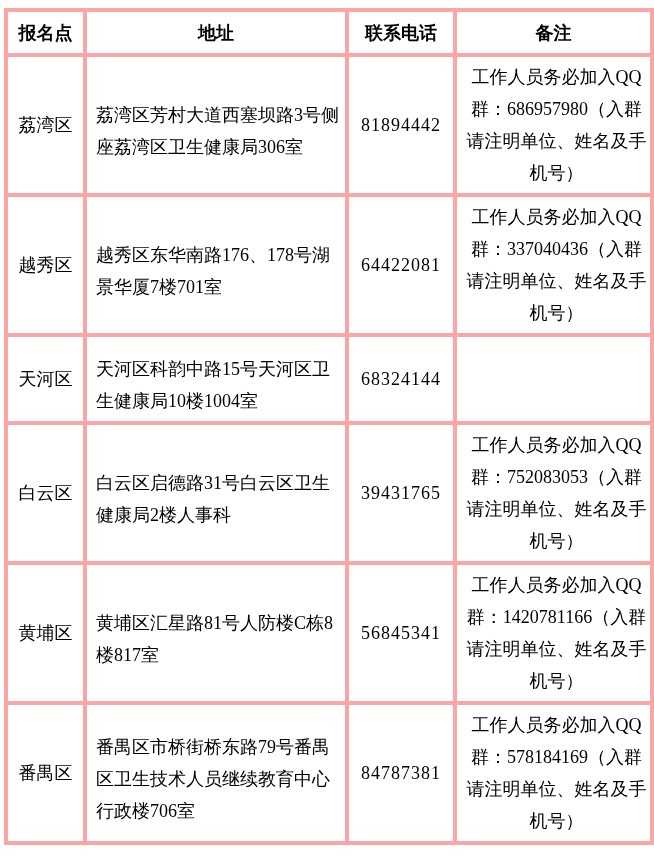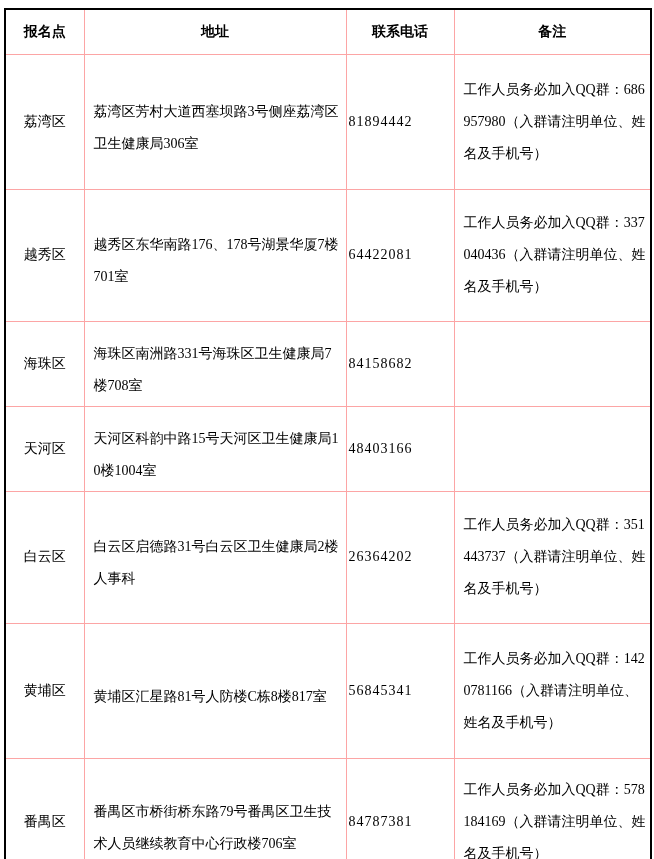--- a/index.html
+++ b/index.html
@@ -16,38 +16,38 @@
     top: 8px; left: 4px;
     width: 646px;
   }
   table.reg-table {
     border-collapse: collapse;
     table-layout: fixed;
     width: 646px;
     border: 2px solid #000;
   }
   .reg-table th, .reg-table td {
-    border: 1px solid #fca5a5;
+    border: 4px solid #fca5a5;
     vertical-align: middle;
-    font-size: 14px;
+    font-size: 18px;
     line-height: 32px;
     padding: 2px;
     word-break: break-all;
     overflow: hidden;
   }
   .reg-table th {
     font-weight: bold;
     height: 45px;
     text-align: center;
     padding: 2px 0;
   }
   td.site  { text-align: center; margin-left: 43px; }
   td.addr  { text-align: left; padding: 16px 6px 4px 9px; }
-  td.phone { text-align: left; letter-spacing: 1px; }
-  td.remark{ text-align: left; padding: 4px 3px 4px 9px; }
+  td.phone { text-align: center; letter-spacing: 1px; }
+  td.remark{ text-align: center; padding: 4px 3px 4px 9px; }
   tbody tr:nth-child(1) { height: 135px; }
   tbody tr:nth-child(2) { height: 132px; }
   tbody tr:nth-child(3) { height: 67px;  }
   tbody tr:nth-child(4) { height: 69px;  }
   tbody tr:nth-child(5) { height: 132px; }
   tbody tr:nth-child(6) { height: 135px; }
   tbody tr:nth-child(7) { height: 128px; }
   tbody tr:nth-child(8) { height: 40px;  }
 </style>
 </head>
@@ -76,36 +76,30 @@
         <td class="phone">81894442</td>
         <td class="remark">工作人员务必加入QQ群：686957980（入群请注明单位、姓名及手机号）</td>
       </tr>
       <tr>
         <td class="site">越秀区</td>
         <td class="addr">越秀区东华南路176、178号湖景华厦7楼701室</td>
         <td class="phone">64422081</td>
         <td class="remark">工作人员务必加入QQ群：337040436（入群请注明单位、姓名及手机号）</td>
       </tr>
       <tr>
-        <td class="site">海珠区</td>
-        <td class="addr">海珠区南洲路331号海珠区卫生健康局7楼708室</td>
-        <td class="phone">84158682</td>
-        <td class="remark"></td>
-      </tr>
-      <tr>
         <td class="site">天河区</td>
         <td class="addr">天河区科韵中路15号天河区卫生健康局10楼1004室</td>
-        <td class="phone">48403166</td>
+        <td class="phone">68324144</td>
         <td class="remark"></td>
       </tr>
       <tr>
         <td class="site">白云区</td>
         <td class="addr">白云区启德路31号白云区卫生健康局2楼人事科</td>
-        <td class="phone">26364202</td>
-        <td class="remark">工作人员务必加入QQ群：351443737（入群请注明单位、姓名及手机号）</td>
+        <td class="phone">39431765</td>
+        <td class="remark">工作人员务必加入QQ群：752083053（入群请注明单位、姓名及手机号）</td>
       </tr>
       <tr>
         <td class="site">黄埔区</td>
         <td class="addr">黄埔区汇星路81号人防楼C栋8楼817室</td>
         <td class="phone">56845341</td>
         <td class="remark">工作人员务必加入QQ群：1420781166（入群请注明单位、姓名及手机号）</td>
       </tr>
       <tr>
         <td class="site">番禺区</td>
         <td class="addr">番禺区市桥街桥东路79号番禺区卫生技术人员继续教育中心行政楼706室</td>

